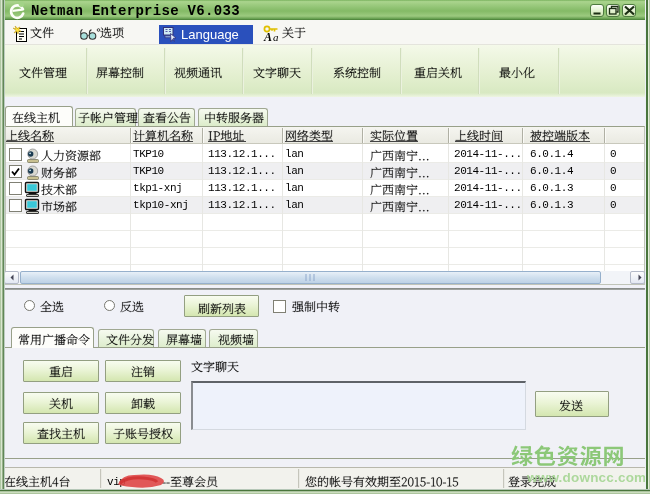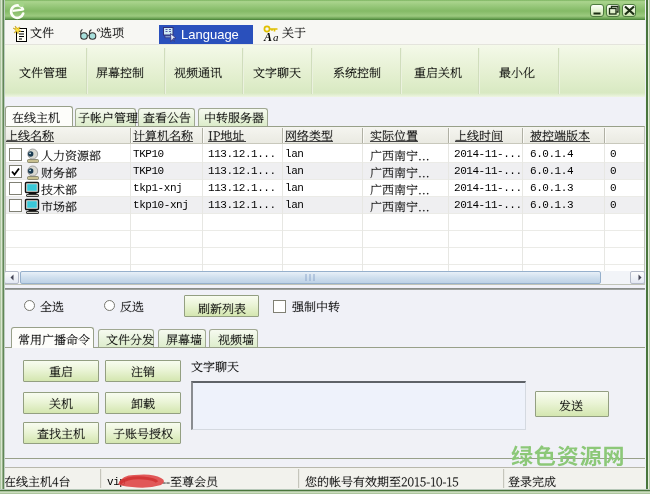--- a/index.html
+++ b/index.html
@@ -35,20 +35,21 @@
 #status{position:absolute;left:5px;top:467px;width:640px;height:23px;background:#f2f2ed;border-top:1px solid #b8b8ac}
 .ssep{position:absolute;top:469px;height:19px;width:2px;background:linear-gradient(to right,#b3b3a7,#fcfcf8)}
 </style></head><body>
 <div id="win">
 <div id="titlebar"></div>
 <svg style="position:absolute;left:7px;top:1px" width="22" height="19">
 <path d="M16 8.2 A6.2 6.2 0 1 0 16.2 12.5" fill="none" stroke="#fcfef8" stroke-width="2.6" stroke-linecap="round"></path>
 <path d="M5.5 9.8 L15.5 8.6" stroke="#fcfef8" stroke-width="2.2"></path>
 <circle cx="14.5" cy="3.2" r="2.7" fill="#a2d387"></circle>
 </svg>
+<div id="title">Netman Enterprise V6.033</div>
 <div class="wbtn" style="left:590px"></div>
 <div class="wbtn" style="left:606px"></div>
 <div class="wbtn" style="left:622px"></div>
 <svg style="position:absolute;left:590px;top:4px" width="48" height="13">
 <path d="M3.5 9.5 H10.5" stroke="#1c2e14" stroke-width="2"></path>
 <rect x="19.5" y="4.5" width="6.5" height="5.5" fill="none" stroke="#1c2e14" stroke-width="1.3"></rect>
 <path d="M21.5 4.5 V2.5 H28 V8 H26.5" fill="none" stroke="#1c2e14" stroke-width="1.3"></path>
 <path d="M35 2.5 L44 10.5 M44 2.5 L35 10.5" stroke="#1c2e14" stroke-width="2.2"></path>
 </svg>
 <div id="menubar"></div>
@@ -365,15 +366,16 @@
 <svg style="position:absolute;left:508px;top:472.8px;overflow:visible" width="50" height="17">
       <path transform="translate(0,13.20) scale(0.012000,-0.012000)" d="M155 765H434V736H164ZM56 -22H824L867 32Q867 32 875 26Q883 19 896 9Q908 -1 922 -12Q935 -24 947 -35Q943 -51 921 -51H65ZM315 519H575L612 564Q612 564 619 558Q626 553 636 544Q647 535 659 525Q671 515 681 505Q677 490 655 490H323ZM405 765H395L431 798L490 743Q484 737 474 735Q465 733 447 732Q409 653 351 577Q293 501 215 436Q137 370 39 322L27 337Q113 387 187 456Q261 526 318 606Q374 685 405 765ZM117 678Q167 665 200 648Q232 630 250 612Q268 593 274 576Q281 559 278 547Q274 535 264 532Q254 528 240 535Q231 559 210 584Q188 609 160 631Q133 653 107 667ZM542 833Q566 756 608 687Q650 618 706 560Q762 501 829 456Q896 411 971 381L968 371Q953 370 940 362Q927 354 920 337Q826 384 748 456Q669 527 612 620Q554 713 523 823ZM776 789 844 748Q838 741 830 739Q823 737 807 742Q787 724 757 702Q727 680 694 658Q660 635 628 617L614 630Q643 653 674 682Q704 710 732 739Q759 768 776 789ZM875 684 944 641Q939 634 931 632Q923 631 907 635Q876 608 824 573Q771 538 720 510L707 524Q737 546 768 574Q800 603 828 632Q857 661 875 684ZM318 155Q354 132 376 109Q397 86 406 65Q415 44 415 27Q415 10 408 0Q401 -9 390 -10Q380 -11 368 -1Q367 35 347 78Q327 120 305 148ZM630 158 708 127Q705 119 696 114Q687 109 671 110Q659 88 643 62Q627 36 608 10Q590 -17 571 -41H550Q564 -13 578 22Q593 56 607 92Q621 128 630 158ZM255 222H742V192H255ZM243 396V421L293 396H752V367H288V159Q288 157 282 154Q277 150 268 147Q260 144 250 144H243ZM710 396H701L729 426L793 377Q789 372 778 367Q767 362 755 360V173Q755 171 748 166Q741 162 732 159Q724 156 716 156H710ZM1713 784 1741 814 1796 764Q1791 759 1784 756Q1777 754 1765 752L1751 464H1705L1722 784ZM1739 633V603H1214L1205 633ZM1744 784V754H1186L1177 784ZM1058 65Q1096 79 1164 109Q1233 139 1320 180Q1407 220 1500 263L1507 248Q1439 208 1344 154Q1249 99 1123 32Q1121 14 1108 6ZM1186 403Q1242 384 1278 362Q1315 339 1336 318Q1356 296 1363 278Q1370 259 1367 246Q1364 234 1354 230Q1344 226 1329 234Q1318 260 1292 290Q1266 320 1234 348Q1203 375 1175 393ZM1871 363Q1865 356 1858 354Q1850 353 1834 357Q1812 336 1780 311Q1747 286 1710 262Q1672 237 1636 217L1623 231Q1656 255 1690 285Q1725 315 1755 346Q1785 377 1804 402ZM1521 451Q1550 365 1597 298Q1644 232 1702 182Q1761 132 1826 96Q1892 61 1956 37L1954 26Q1941 25 1930 16Q1918 7 1912 -10Q1825 32 1746 91Q1668 150 1607 236Q1546 322 1509 444ZM1520 3Q1520 -17 1514 -33Q1509 -49 1490 -60Q1472 -71 1433 -76Q1432 -66 1427 -57Q1422 -48 1413 -42Q1401 -36 1380 -31Q1359 -26 1324 -24V-8Q1324 -8 1340 -9Q1357 -10 1380 -12Q1402 -13 1422 -14Q1443 -15 1451 -15Q1466 -15 1471 -10Q1476 -6 1476 5V475H1520ZM1879 524Q1879 524 1886 518Q1894 512 1906 503Q1917 494 1930 483Q1943 472 1953 461Q1949 445 1928 445H1053L1044 475H1839ZM2850 680 2887 717 2955 651Q2950 647 2940 646Q2931 644 2916 643Q2897 616 2865 584Q2833 551 2806 528L2791 536Q2803 556 2816 582Q2830 608 2842 634Q2854 661 2861 680ZM2169 730Q2183 676 2178 636Q2172 596 2156 570Q2140 545 2121 532Q2110 524 2097 520Q2084 516 2074 518Q2063 520 2057 529Q2052 541 2058 553Q2064 565 2077 573Q2098 585 2116 608Q2134 631 2144 662Q2153 694 2150 729ZM2873 680V650H2156V680ZM2448 836Q2488 821 2512 802Q2537 784 2548 766Q2560 747 2562 732Q2563 716 2557 706Q2551 696 2540 694Q2530 692 2517 701Q2511 733 2486 770Q2462 806 2436 828ZM2613 342Q2613 333 2613 326Q2613 318 2613 312V16Q2613 4 2620 0Q2628 -5 2661 -5H2772Q2812 -5 2841 -4Q2870 -4 2881 -3Q2890 -2 2894 1Q2897 4 2899 11Q2904 24 2911 63Q2918 102 2924 147H2938L2940 6Q2954 2 2959 -2Q2964 -7 2964 -15Q2964 -26 2950 -32Q2937 -39 2896 -42Q2856 -45 2775 -45H2657Q2621 -45 2602 -40Q2583 -35 2576 -23Q2569 -11 2569 9V342ZM2414 343Q2408 289 2398 240Q2388 191 2367 146Q2346 101 2308 62Q2270 22 2208 -12Q2147 -47 2055 -76L2044 -60Q2144 -21 2205 24Q2266 70 2298 122Q2331 173 2344 228Q2357 284 2362 343ZM2706 565Q2706 565 2719 556Q2732 546 2750 532Q2767 519 2782 505Q2779 489 2756 489H2224L2216 519H2665ZM2845 398Q2845 398 2853 392Q2861 386 2874 377Q2886 368 2900 357Q2913 346 2925 335Q2922 319 2900 319H2099L2090 349H2802ZM3177 437H3420V408H3177ZM3397 437H3387L3415 469L3478 419Q3473 413 3464 410Q3454 407 3439 405Q3437 308 3430 242Q3424 175 3413 136Q3402 96 3386 80Q3372 65 3350 58Q3329 51 3307 51Q3307 60 3304 70Q3301 79 3293 85Q3286 90 3266 95Q3245 100 3226 102L3227 120Q3242 119 3262 117Q3282 115 3300 114Q3318 112 3327 112Q3349 112 3358 122Q3374 138 3384 216Q3393 293 3397 437ZM3530 831 3612 822Q3611 812 3603 804Q3595 796 3577 794Q3576 670 3588 550Q3601 429 3632 324Q3664 220 3719 140Q3774 60 3858 15Q3873 5 3880 6Q3887 7 3893 23Q3901 40 3911 72Q3921 103 3928 132L3942 130L3928 -11Q3950 -30 3954 -38Q3958 -47 3954 -54Q3949 -63 3938 -65Q3927 -67 3911 -62Q3895 -58 3877 -50Q3859 -41 3841 -29Q3751 21 3692 105Q3632 189 3596 302Q3561 414 3546 548Q3530 682 3530 831ZM3661 811Q3710 804 3742 791Q3775 778 3794 762Q3813 747 3820 732Q3827 718 3825 708Q3823 697 3814 692Q3806 688 3792 694Q3780 713 3756 733Q3733 753 3706 770Q3678 788 3652 799ZM3797 506 3881 483Q3878 473 3870 469Q3861 465 3840 466Q3816 387 3776 309Q3737 231 3680 160Q3623 89 3546 30Q3469 -29 3370 -70L3361 -56Q3451 -12 3523 50Q3595 111 3649 185Q3703 259 3740 340Q3776 422 3797 506ZM3170 634H3835L3876 685Q3876 685 3884 679Q3891 673 3903 663Q3915 653 3928 642Q3941 631 3952 621Q3949 605 3926 605H3170ZM3149 634V644V662L3203 634H3193V419Q3193 362 3189 298Q3185 233 3171 167Q3157 101 3128 38Q3100 -24 3051 -78L3036 -65Q3087 6 3111 86Q3135 166 3142 250Q3149 335 3149 418Z" fill="#000" stroke="#000" stroke-width="18"></path>
     </svg>
 <svg style="position:absolute;left:113px;top:470px" width="60" height="22">
 <path d="M5 14 Q9 5 21 5 Q40 3 48 8 Q54 11 48 15 Q35 19 19 17 Q7 16 5 14 Z" fill="#e04848" opacity="0.9" style="filter:blur(0.6px)"></path>
 <path d="M7 13 Q15 7 30 8 Q42 9 44 12" stroke="#d03030" stroke-width="3" fill="none" opacity="0.8" style="filter:blur(0.5px)"></path>
 </svg>
 <svg style="position:absolute;left:511px;top:439.8px;overflow:visible" width="116" height="32">
       <path transform="translate(0,24.20) scale(0.022000,-0.022000)" d="M870 378 966 321Q916 279 860 238Q804 197 757 169L686 218Q716 239 750 266Q784 294 816 323Q848 352 870 378ZM407 323 485 381Q506 365 527 346Q549 326 567 306Q586 287 596 271L515 207Q500 232 469 265Q437 298 407 323ZM455 661H850V571H455ZM409 510H971V405H409ZM623 451H733V26Q733 -12 725 -34Q716 -57 692 -70Q668 -81 635 -85Q602 -88 556 -88Q554 -66 544 -36Q534 -7 523 15Q549 14 574 14Q598 13 608 13Q623 14 623 28ZM366 92Q399 110 443 137Q487 164 536 194Q585 225 633 256L667 173Q608 128 545 82Q483 37 430 0ZM725 315Q749 264 788 218Q827 172 878 136Q929 101 987 80Q968 64 947 37Q926 11 914 -11Q854 18 803 63Q752 109 712 168Q673 227 646 292ZM438 820H847V719H438ZM795 820H806L825 824L909 820Q909 766 907 707Q904 647 901 589Q897 531 893 480L780 486Q783 526 786 570Q789 614 790 658Q792 702 793 741Q795 779 795 807ZM67 169Q65 180 58 199Q52 218 45 239Q38 259 31 273Q50 278 67 294Q84 310 106 338Q118 351 139 381Q160 412 187 453Q213 495 240 543Q266 592 288 641L386 582Q336 487 271 393Q206 299 141 227V225Q141 225 130 219Q119 214 104 205Q89 196 78 187Q67 177 67 169ZM67 169 60 262 110 297 361 339Q358 316 357 287Q356 257 357 239Q272 222 219 211Q167 200 137 193Q107 186 92 180Q76 175 67 169ZM61 413Q58 425 51 446Q44 466 36 488Q28 510 21 526Q36 530 49 545Q63 560 77 584Q84 596 98 623Q111 649 127 687Q143 724 158 766Q173 808 184 851L299 799Q278 742 249 684Q221 625 189 572Q157 518 124 475V472Q124 472 115 466Q106 460 93 450Q79 441 70 431Q61 421 61 413ZM61 413 57 497 106 529 270 541Q266 520 262 492Q259 464 258 446Q203 440 168 436Q133 431 112 427Q91 424 79 420Q68 417 61 413ZM34 68Q93 85 177 113Q261 140 348 169L368 71Q289 40 209 10Q128 -21 61 -47ZM1492 532H1609V266H1492ZM1385 772H1693V666H1332ZM1660 772H1688L1711 779L1789 721Q1760 681 1724 637Q1687 593 1648 554Q1609 514 1571 484Q1559 501 1538 522Q1517 543 1503 555Q1533 581 1564 615Q1594 650 1620 686Q1645 721 1660 748ZM1189 571H1305V110Q1305 79 1314 64Q1323 48 1350 43Q1377 38 1431 38Q1447 38 1480 38Q1514 38 1556 38Q1598 38 1641 38Q1684 38 1719 38Q1754 38 1771 38Q1820 38 1844 48Q1869 59 1879 91Q1890 122 1896 185Q1918 171 1951 159Q1984 147 2009 143Q2001 81 1987 39Q1973 -2 1948 -26Q1923 -50 1882 -61Q1840 -71 1777 -71Q1765 -71 1739 -71Q1712 -71 1677 -71Q1642 -71 1604 -71Q1566 -71 1531 -71Q1497 -71 1470 -71Q1444 -71 1433 -71Q1340 -71 1287 -56Q1233 -41 1211 -2Q1189 37 1189 109ZM1374 857 1482 815Q1441 741 1384 670Q1327 599 1262 538Q1197 477 1130 431Q1125 445 1114 467Q1102 488 1089 510Q1076 533 1066 545Q1126 581 1183 630Q1241 679 1290 737Q1340 795 1374 857ZM1285 571H1910V194H1792V461H1285ZM1285 341H1847V227H1285ZM2151 744 2211 824Q2245 812 2284 795Q2322 778 2358 759Q2393 740 2416 723L2354 633Q2332 650 2298 670Q2263 691 2225 710Q2187 730 2151 744ZM2123 516Q2180 532 2258 557Q2337 581 2418 608L2438 506Q2367 480 2294 454Q2221 428 2159 406ZM2544 842 2656 825Q2631 751 2589 683Q2547 614 2478 557Q2470 570 2455 585Q2440 599 2424 613Q2409 626 2395 632Q2455 677 2490 732Q2526 788 2544 842ZM2586 764H2924V675H2523ZM2900 764H2918L2937 768L3025 747Q3010 703 2991 656Q2972 609 2955 576L2849 603Q2862 631 2876 672Q2890 714 2900 750ZM2244 374H2930V110H2806V266H2362V99H2244ZM2524 240H2642Q2629 174 2602 121Q2575 68 2523 27Q2471 -14 2384 -43Q2298 -73 2166 -92Q2162 -77 2153 -59Q2145 -40 2134 -22Q2123 -4 2113 9Q2233 22 2309 42Q2384 62 2427 91Q2470 119 2492 156Q2513 193 2524 240ZM2586 49 2656 133Q2699 122 2749 107Q2800 92 2851 75Q2903 58 2949 41Q2994 24 3027 9L2953 -86Q2922 -71 2878 -54Q2834 -36 2784 -17Q2733 1 2682 18Q2632 36 2586 49ZM2673 720H2791Q2780 664 2761 613Q2741 562 2706 518Q2671 474 2615 438Q2558 402 2474 375Q2466 394 2447 421Q2429 447 2412 461Q2485 482 2533 510Q2580 538 2607 571Q2635 605 2650 643Q2665 680 2673 720ZM2764 663Q2788 618 2828 581Q2867 544 2921 518Q2975 492 3039 479Q3021 463 3001 435Q2981 407 2969 385Q2900 406 2844 443Q2788 479 2746 529Q2704 580 2676 642ZM3486 797H4079V690H3486ZM3450 797H3567V520Q3567 454 3562 374Q3557 294 3543 211Q3529 128 3501 50Q3474 -28 3429 -90Q3419 -80 3400 -68Q3382 -55 3362 -44Q3343 -32 3328 -26Q3370 32 3395 101Q3420 171 3431 244Q3443 318 3447 389Q3450 459 3450 520ZM3708 383V327H3939V383ZM3708 518V464H3939V518ZM3602 604H4050V241H3602ZM3619 202 3725 171Q3710 136 3690 98Q3670 59 3649 25Q3628 -10 3609 -36Q3599 -27 3581 -16Q3564 -5 3547 5Q3529 15 3515 22Q3544 58 3572 106Q3601 155 3619 202ZM3903 173 4007 213Q4024 183 4042 148Q4061 113 4077 79Q4094 46 4104 21L3993 -27Q3985 -1 3969 34Q3954 68 3937 105Q3919 141 3903 173ZM3762 694 3897 670Q3878 635 3858 603Q3838 572 3822 549L3726 575Q3736 602 3746 635Q3757 668 3762 694ZM3761 277H3875V24Q3875 -14 3867 -37Q3858 -60 3832 -72Q3806 -84 3771 -87Q3735 -90 3688 -89Q3685 -66 3676 -37Q3667 -8 3658 14Q3684 13 3710 13Q3737 13 3745 13Q3761 13 3761 27ZM3195 756 3265 842Q3290 828 3322 811Q3353 793 3383 775Q3413 758 3432 744L3359 649Q3342 663 3313 682Q3284 701 3252 721Q3221 741 3195 756ZM3148 486 3216 572Q3242 559 3273 543Q3304 526 3334 510Q3363 493 3383 480L3311 383Q3293 398 3265 416Q3236 434 3205 452Q3174 471 3148 486ZM3160 -12Q3181 27 3206 80Q3230 133 3255 193Q3280 253 3301 311L3399 246Q3380 192 3359 136Q3337 81 3315 27Q3292 -27 3270 -77ZM4539 638 4645 626Q4621 435 4569 282Q4518 129 4427 29Q4418 37 4401 49Q4384 61 4366 73Q4348 86 4335 92Q4396 151 4436 234Q4476 317 4501 420Q4526 522 4539 638ZM4813 636 4920 625Q4895 430 4842 275Q4789 120 4695 20Q4685 28 4668 40Q4651 53 4633 65Q4615 77 4602 84Q4665 142 4707 226Q4749 310 4775 414Q4800 518 4813 636ZM4348 498 4415 570Q4452 531 4490 487Q4528 443 4564 399Q4601 355 4632 315Q4663 274 4684 242L4612 158Q4591 191 4561 233Q4531 276 4495 322Q4459 368 4421 413Q4384 459 4348 498ZM4630 499 4702 565Q4741 525 4781 478Q4820 432 4854 384Q4889 337 4917 292Q4945 247 4964 209L4885 133Q4868 171 4840 218Q4813 264 4779 313Q4744 363 4706 410Q4668 458 4630 499ZM4237 794H5040V681H4357V-88H4237ZM4965 794H5085V55Q5085 5 5072 -23Q5059 -51 5027 -65Q4994 -80 4945 -84Q4896 -88 4824 -87Q4822 -70 4814 -48Q4807 -26 4798 -4Q4789 18 4779 34Q4811 32 4844 31Q4876 30 4901 30Q4927 30 4937 30Q4952 31 4959 37Q4965 43 4965 57Z" fill="#8cc878" ''=""></path>
     </svg>
+<div style="position:absolute;left:527px;top:470px;font-size:13.5px;font-weight:bold;color:#a6d694;font-family:'Liberation Sans',sans-serif;letter-spacing:0.2px;opacity:0.9">www.downcc.com</div>
 <div id="frameL"></div>
     <div id="frameR"></div>
     <div id="frameB"></div>
 </div>
 </body></html>

